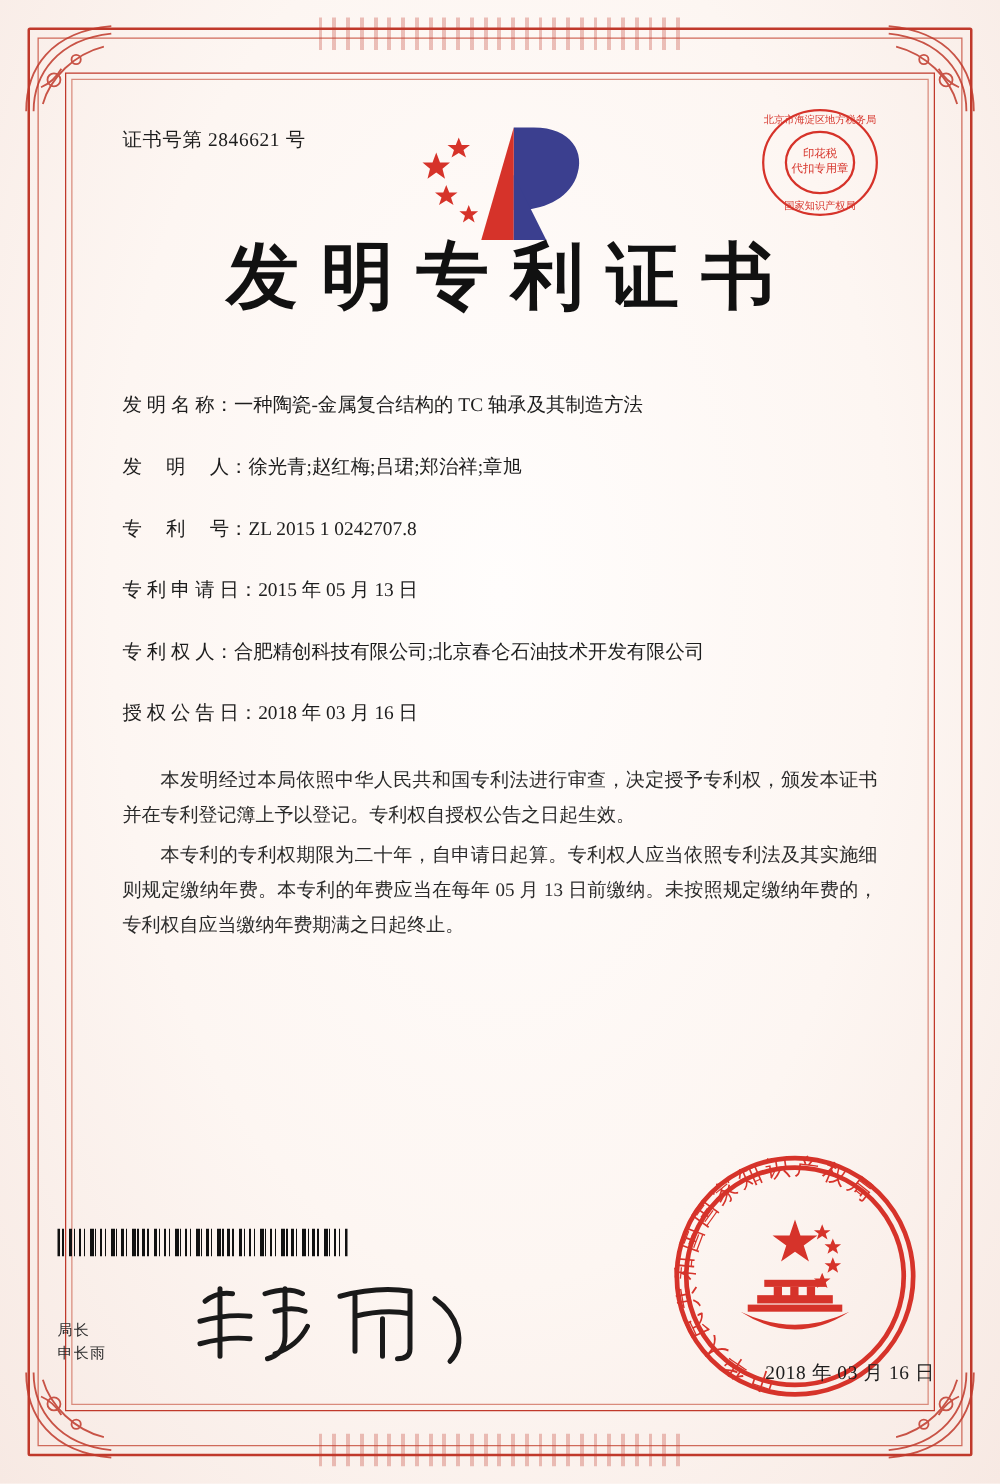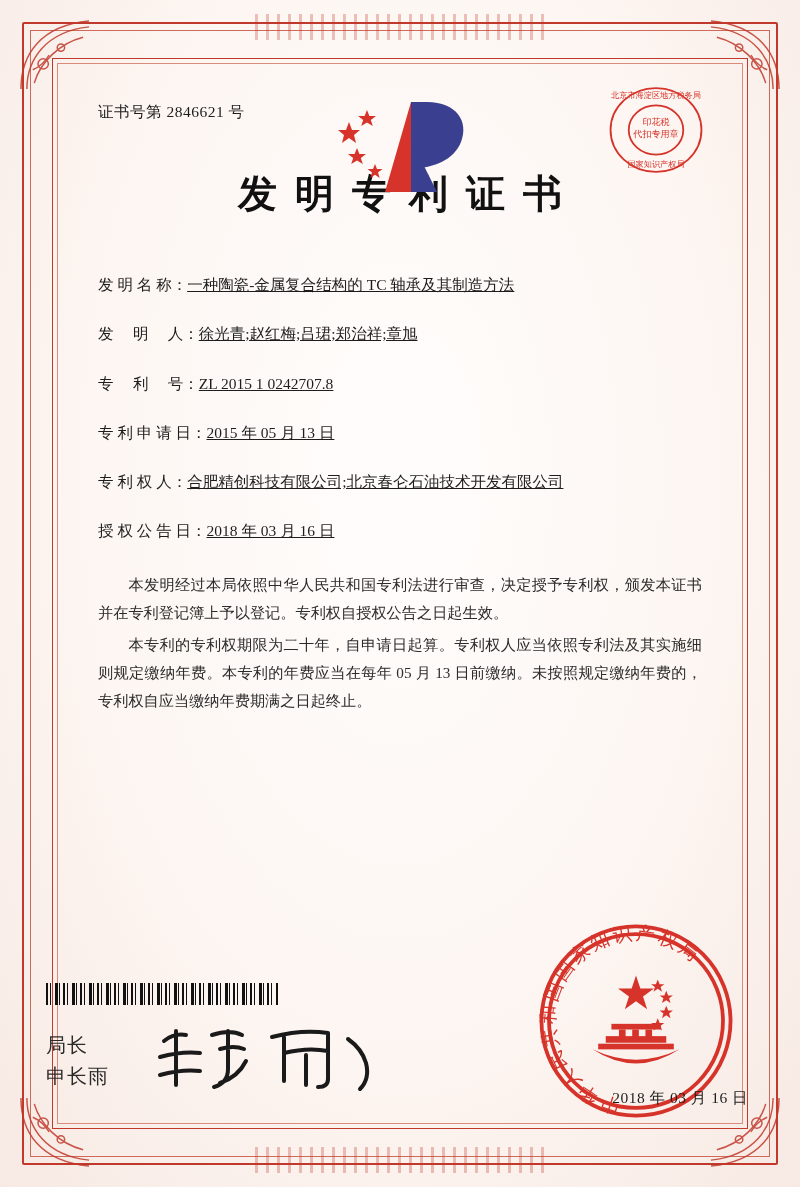--- a/index.html
+++ b/index.html
@@ -100,24 +100,24 @@
     position: absolute;
     right: 36px;
     top: 22px;
     width: 112px;
     height: 100px;
   }
   .seal-top svg { width: 100%; height: 100%; }
 
   .title {
     text-align: center;
-    font-size: 39px;
+    font-size: 58px;
     font-weight: bold;
     letter-spacing: 18px;
-    margin: 44px 0 0 0;
+    margin: 60px 0 0 0;
     padding-left: 18px;
     color: #111;
     font-family: "DejaVu Serif", "Liberation Serif", serif;
   }
 
   .fields {
     margin: 52px 0 0 0;
     padding: 0 12px 0 18px;
   }
   .field-row {
@@ -129,21 +129,20 @@
     justify-content: flex-end;
   }
   .field-label {
     white-space: pre;
     color: #1d1d1d;
     flex: 0 0 auto;
   }
   .field-value {
     color: #1d1d1d;
     flex: 1 1 auto;
-    text-decoration: underline;
   }
 
   .paragraphs {
     margin: 28px 0 0 0;
     padding: 0 18px 0 18px;
     font-size: 15.2px;
     line-height: 1.85;
     text-align: justify;
   }
   .paragraphs p {
@@ -164,21 +163,21 @@
         #111 4px 5px, transparent 5px 9px,
         #111 9px 12px, transparent 12px 13px,
         #111 13px 14px, transparent 14px 17px);
   }
 
   
   .sign-block {
     position: absolute;
     left: 46px;
     bottom: 95px;
-    font-size: 20px;
+    font-size: 12px;
     line-height: 1.55;
   }
   .sign-block div { letter-spacing: 1px; }
 
   .handwriting {
     position: absolute;
     left: 150px;
     bottom: 88px;
     width: 230px;
     height: 80px;

